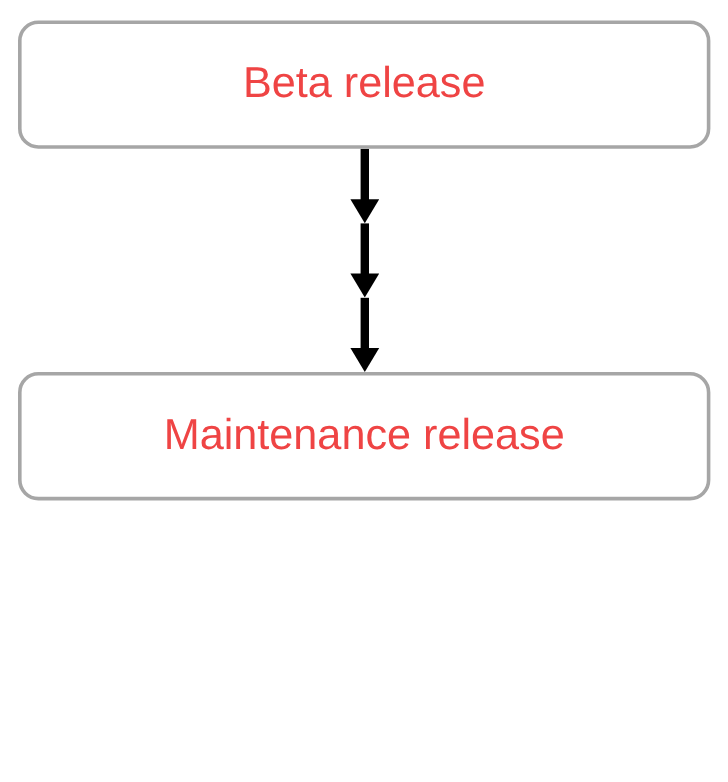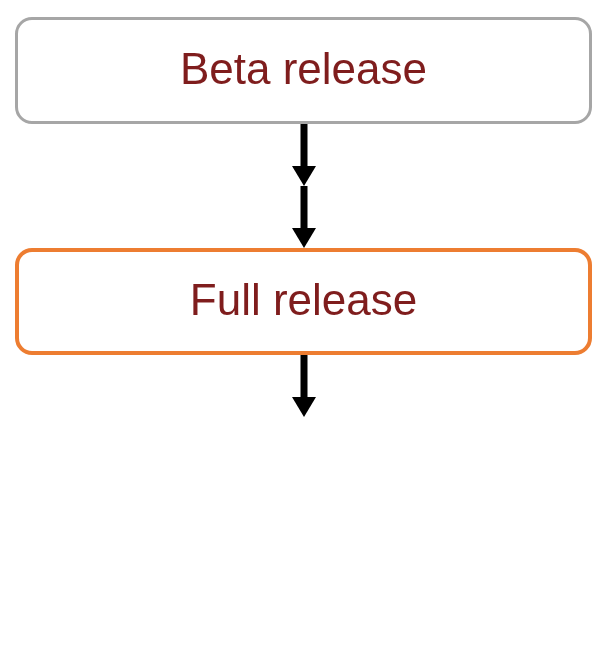--- a/index.html
+++ b/index.html
@@ -30,23 +30,23 @@
     border-radius: 17px;
     display: flex;
     align-items: center;
     justify-content: center;
   }
   .node.highlighted {
     border-color: #ed7d31;
     border-width: 4px;
   }
   .node-label {
-    font-size: 44px;
+    font-size: 36px;
     line-height: 1;
-    color: #7f1d1d;
+    color: #ef4444;
     white-space: nowrap;
     padding-bottom: 4px;
   }
   .arrow {
     flex: none;
     height: 62px;
     display: flex;
     align-items: center;
     justify-content: center;
   }
@@ -73,25 +73,25 @@
   </div>
 
 
   <div class="arrow">
     <svg viewBox="0 0 26 62" xmlns="http://www.w3.org/2000/svg" aria-hidden="true">
       <rect x="9.5" y="0" width="7" height="45" fill="#000000"></rect>
       <polygon points="1,42 25,42 13,62" fill="#000000"></polygon>
     </svg>
   </div>
 
-  <div class="node highlighted">
-    <span class="node-label">Full release</span>
-  </div>
 
   <div class="arrow">
     <svg viewBox="0 0 26 62" xmlns="http://www.w3.org/2000/svg" aria-hidden="true">
       <rect x="9.5" y="0" width="7" height="45" fill="#000000"></rect>
       <polygon points="1,42 25,42 13,62" fill="#000000"></polygon>
     </svg>
   </div>
 
+  <div class="node">
+    <span class="node-label">Maintenance release</span>
+  </div>
 
 </div>
 
 </body></html>

